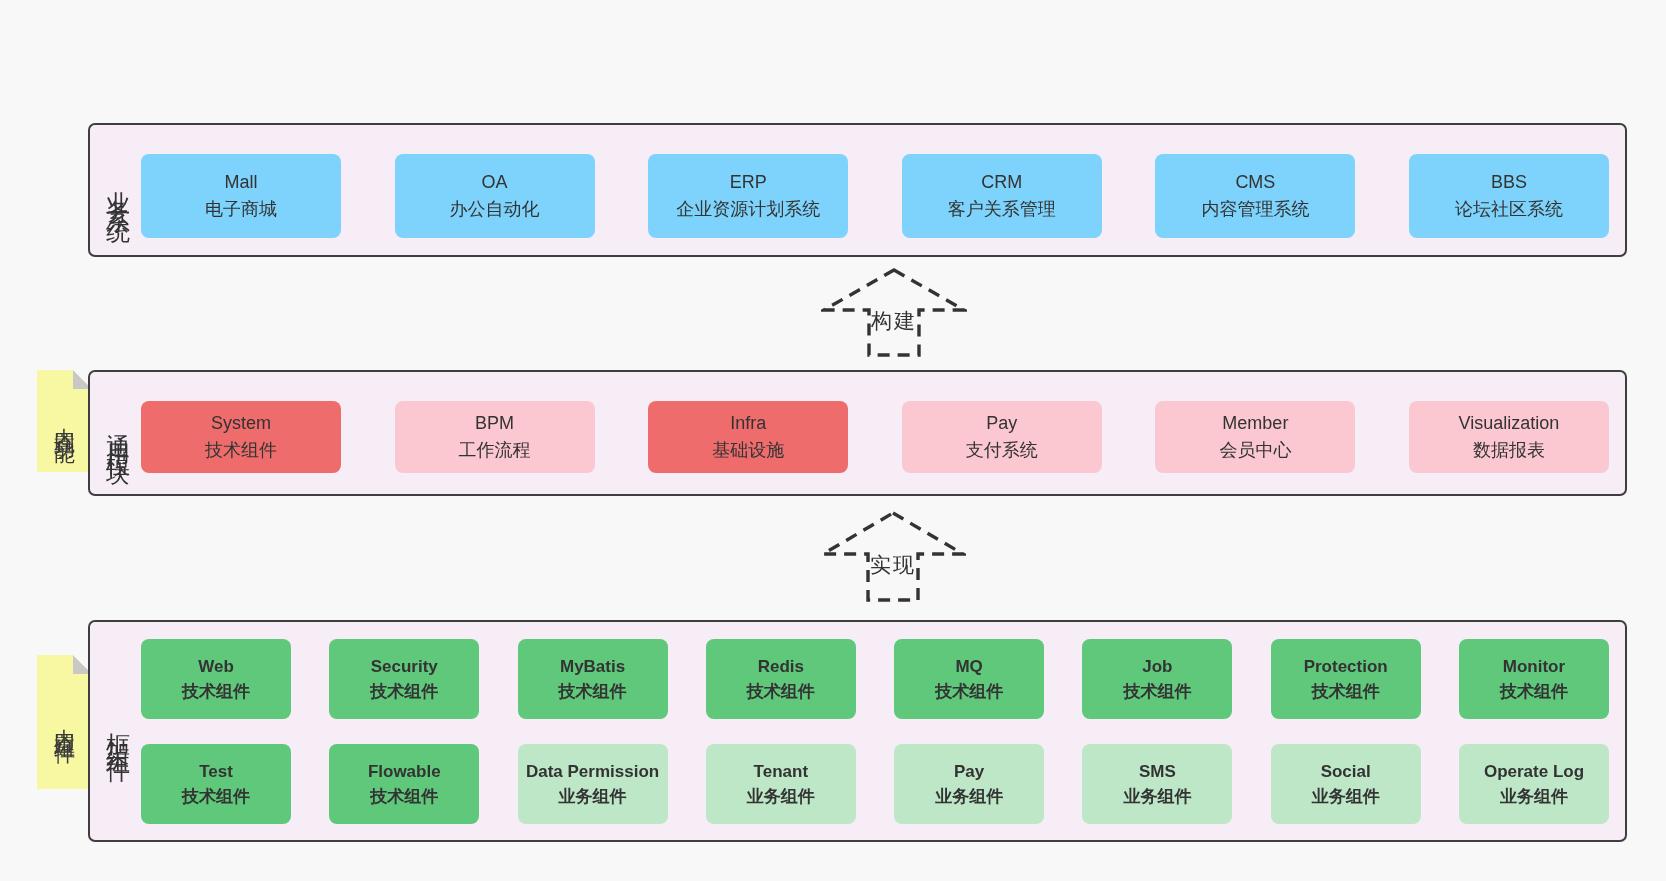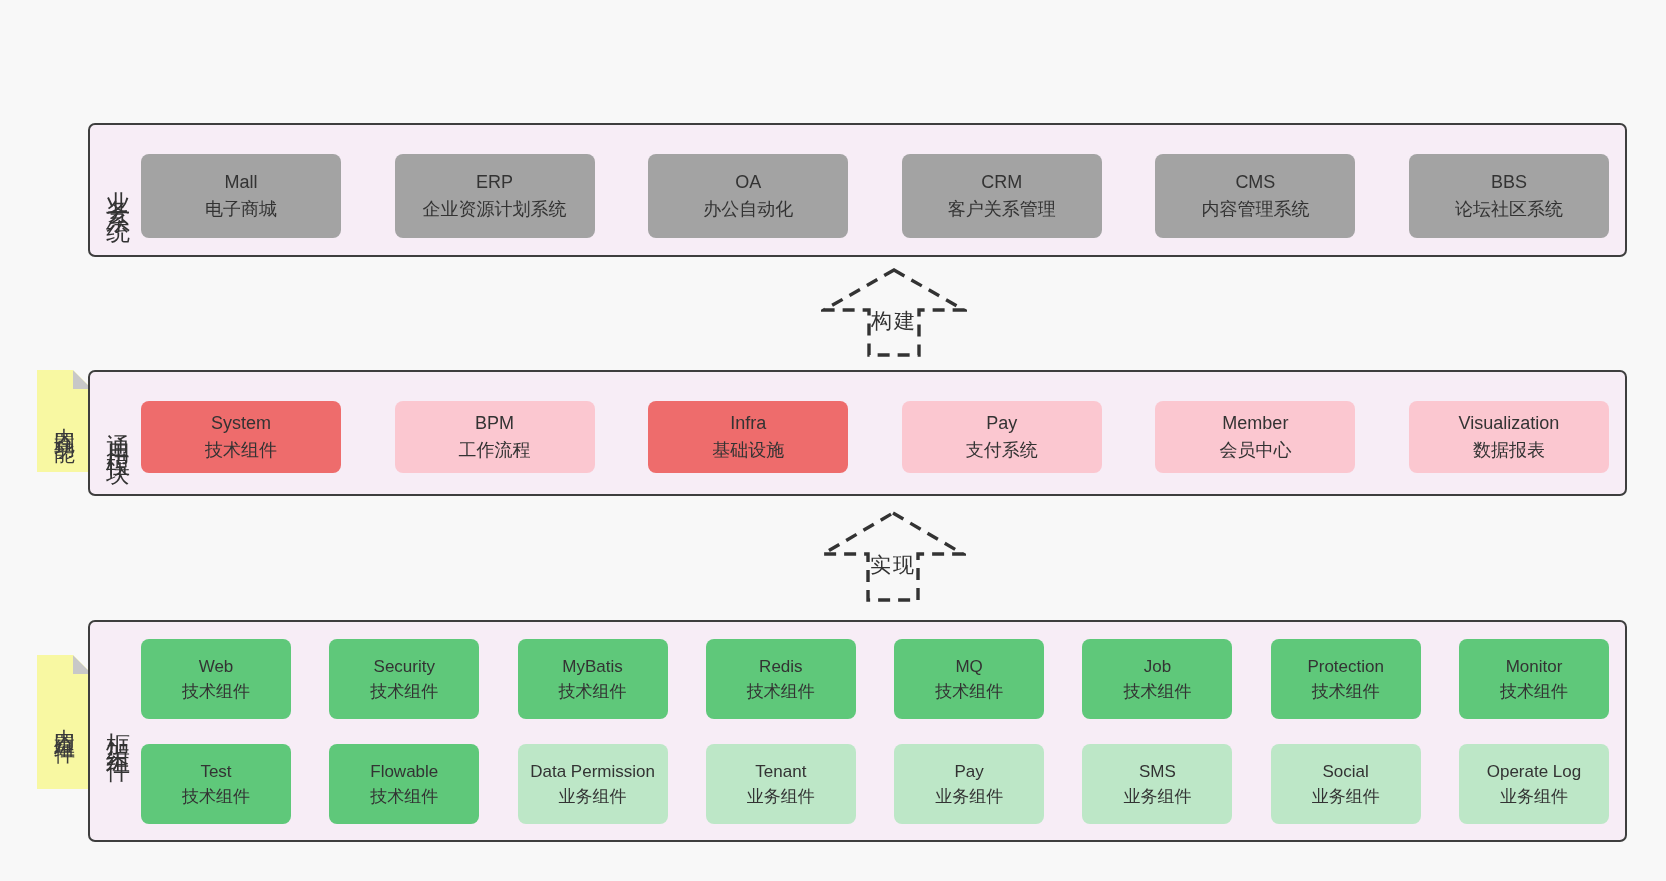--- a/index.html
+++ b/index.html
@@ -26,33 +26,33 @@
   }
 
   .boxes {
     flex:1; display:flex; justify-content:space-between; align-items:center;
     padding:0 16px 0 6px;
   }
   .rows {
     flex:1; display:flex; flex-direction:column; justify-content:center;
     gap:25px; padding:0 16px 0 6px;
   }
-  .row { display:flex; justify-content:space-between; }
+  .row { display:flex; justify-content:space-between;font-weight:bold; }
 
   .box {
     border-radius:8px; box-sizing:border-box;
     display:flex; flex-direction:column; align-items:center; justify-content:center;
     text-align:center; font-size:18px; line-height:27px; color:#333;
     padding:4px 6px;
   }
   .box.wide   { width:200px; min-height:84px; }
   #band-modules .box.wide { min-height:72px;margin-top:8px; }
   .box.narrow { width:150px; min-height:80px; font-size:17px; line-height:25px; }
 
-  .blue        { background:#a3a3a3;margin-top:12px; }
+  .blue        { background:#7dd3fc;margin-top:12px; }
   .red         { background:#ee6c6c; }
   .pink        { background:#fbc7d0; }
   .green       { background:#5fc87a; }
   .green-light { background:#bde7c7;align-items:center; }
 
   
   .note {
     position:absolute; left:37px; width:55px; background:#f8f8a2; z-index:0;
     clip-path:polygon(0 0, calc(100% - 19px) 0, 100% 19px, 100% 100%, 0 100%);
     display:flex; align-items:center; justify-content:center;
@@ -108,26 +108,26 @@
   </div>
 
   <section class="band" id="band-business">
     <div class="vlabel">业务系统</div>
     <div class="boxes">
       <div class="box wide blue">
         <span>Mall</span>
         <span>电子商城</span>
       </div>
       <div class="box wide blue">
+        <span>OA</span>
+        <span>办公自动化</span>
+      </div>
+      <div class="box wide blue">
         <span>ERP</span>
         <span>企业资源计划系统</span>
-      </div>
-      <div class="box wide blue">
-        <span>OA</span>
-        <span>办公自动化</span>
       </div>
       <div class="box wide blue">
         <span>CRM</span>
         <span>客户关系管理</span>
       </div>
       <div class="box wide blue">
         <span>CMS</span>
         <span>内容管理系统</span>
       </div>
       <div class="box wide blue">

